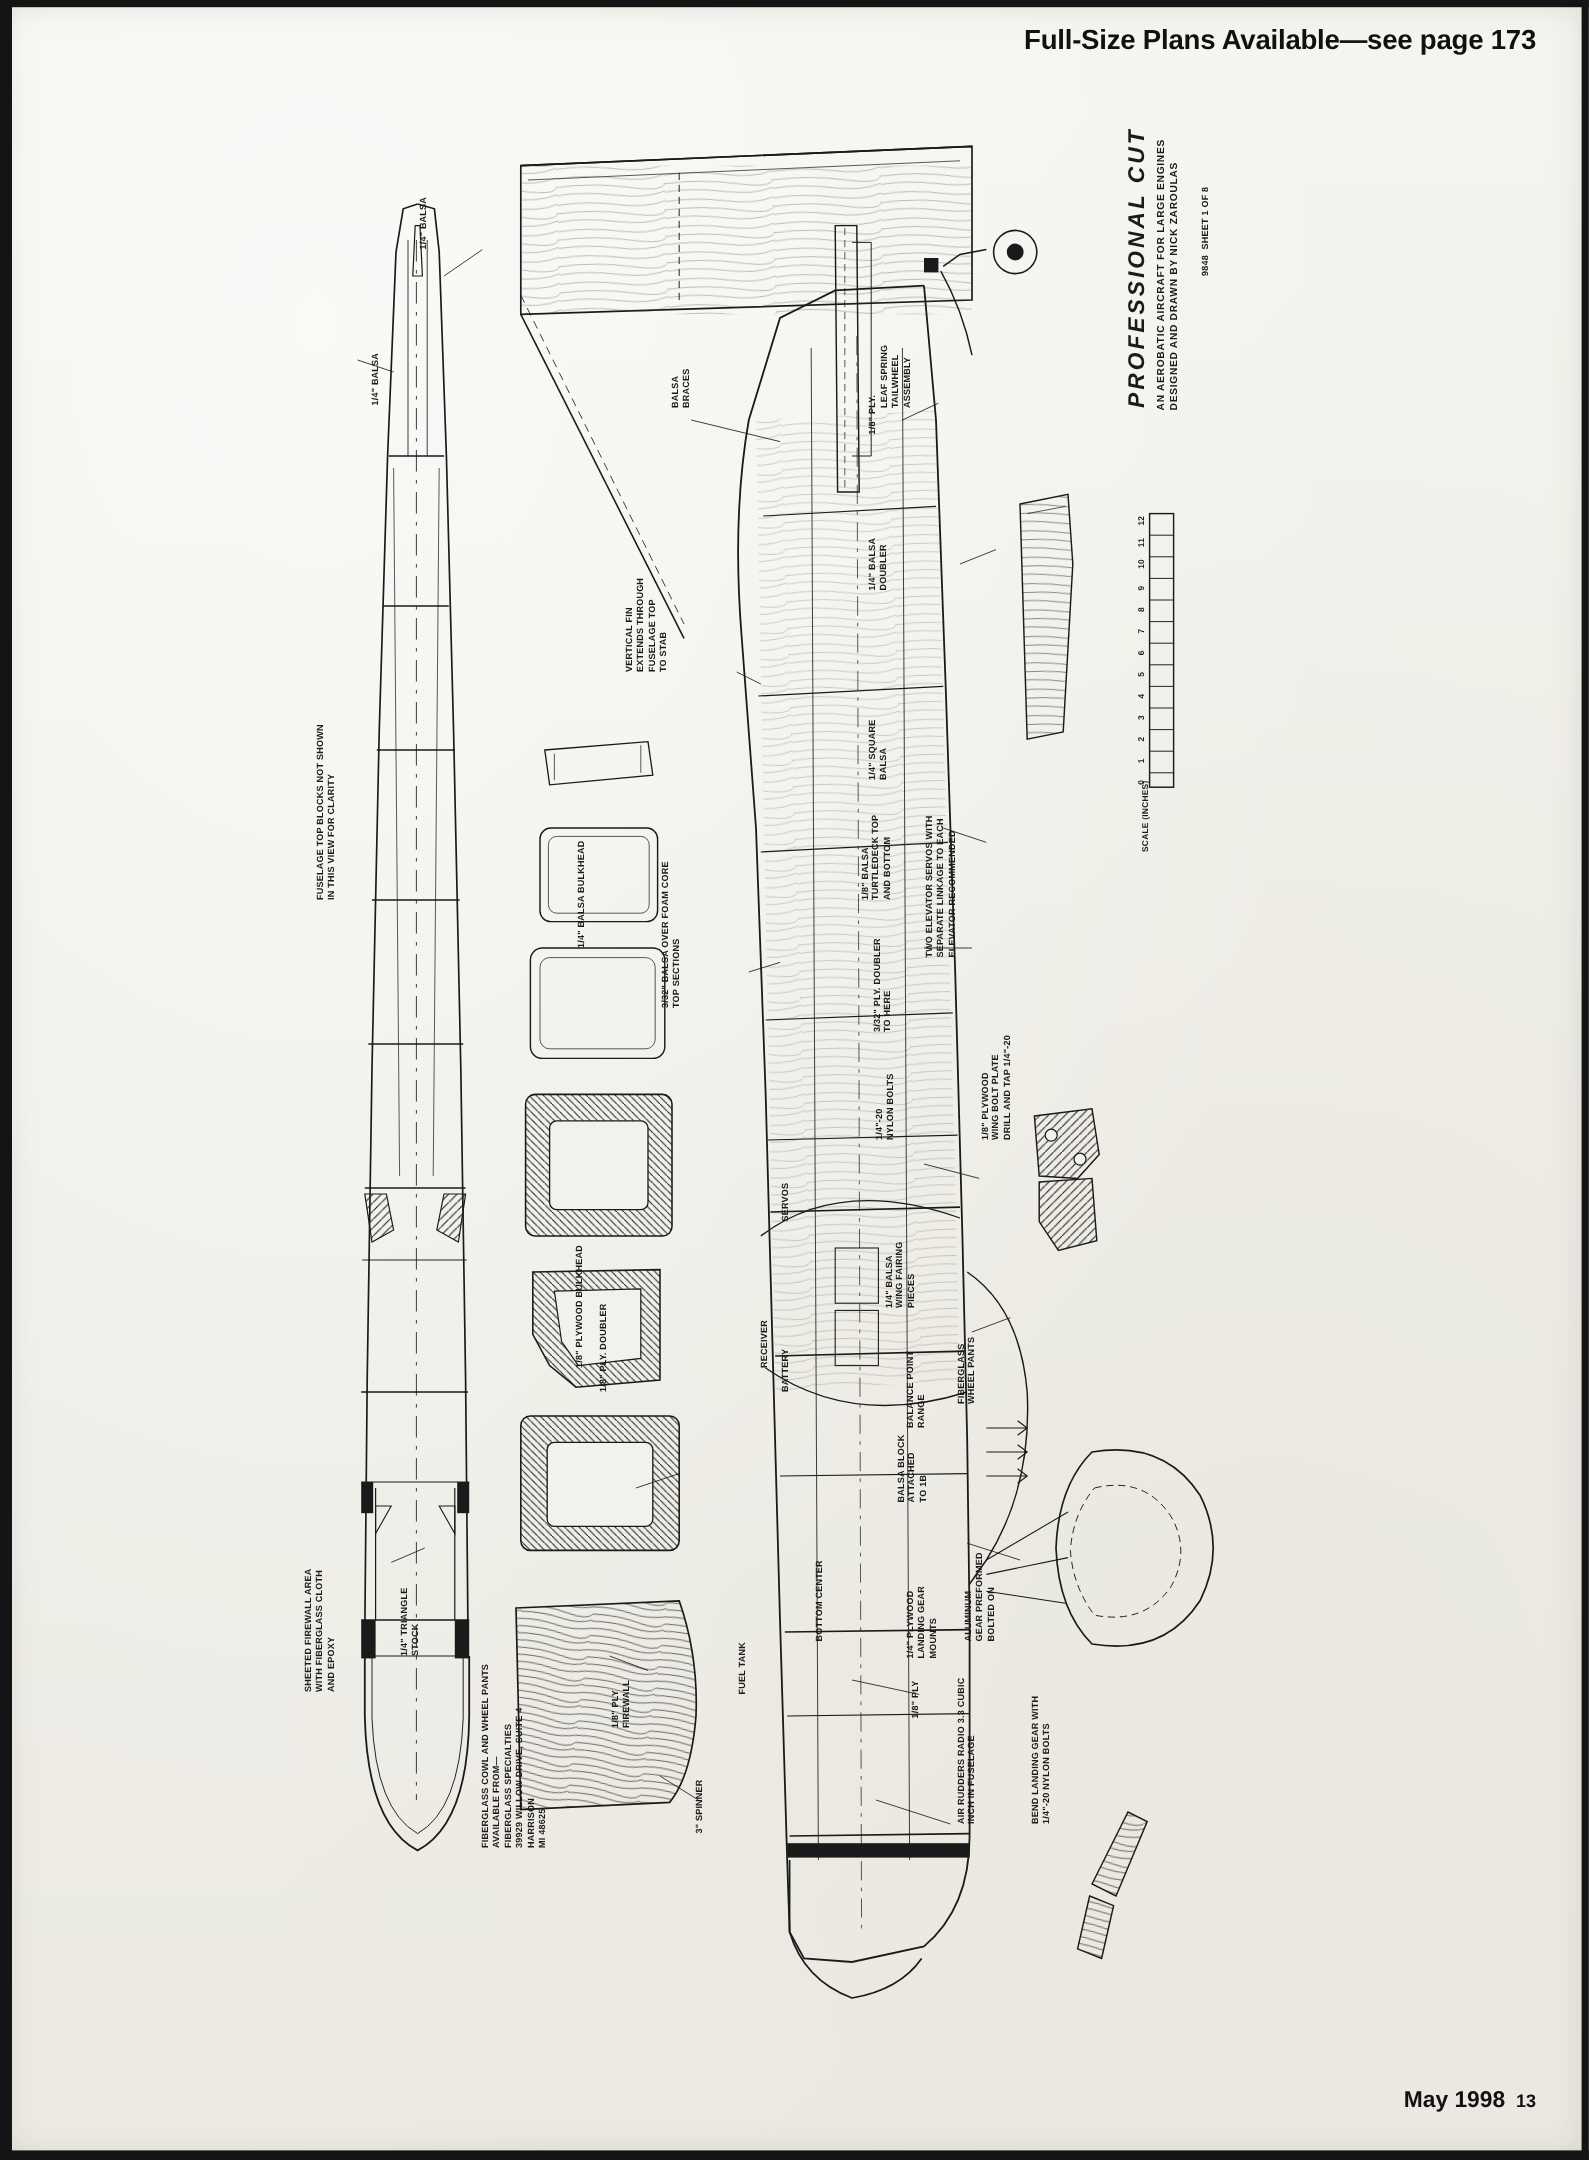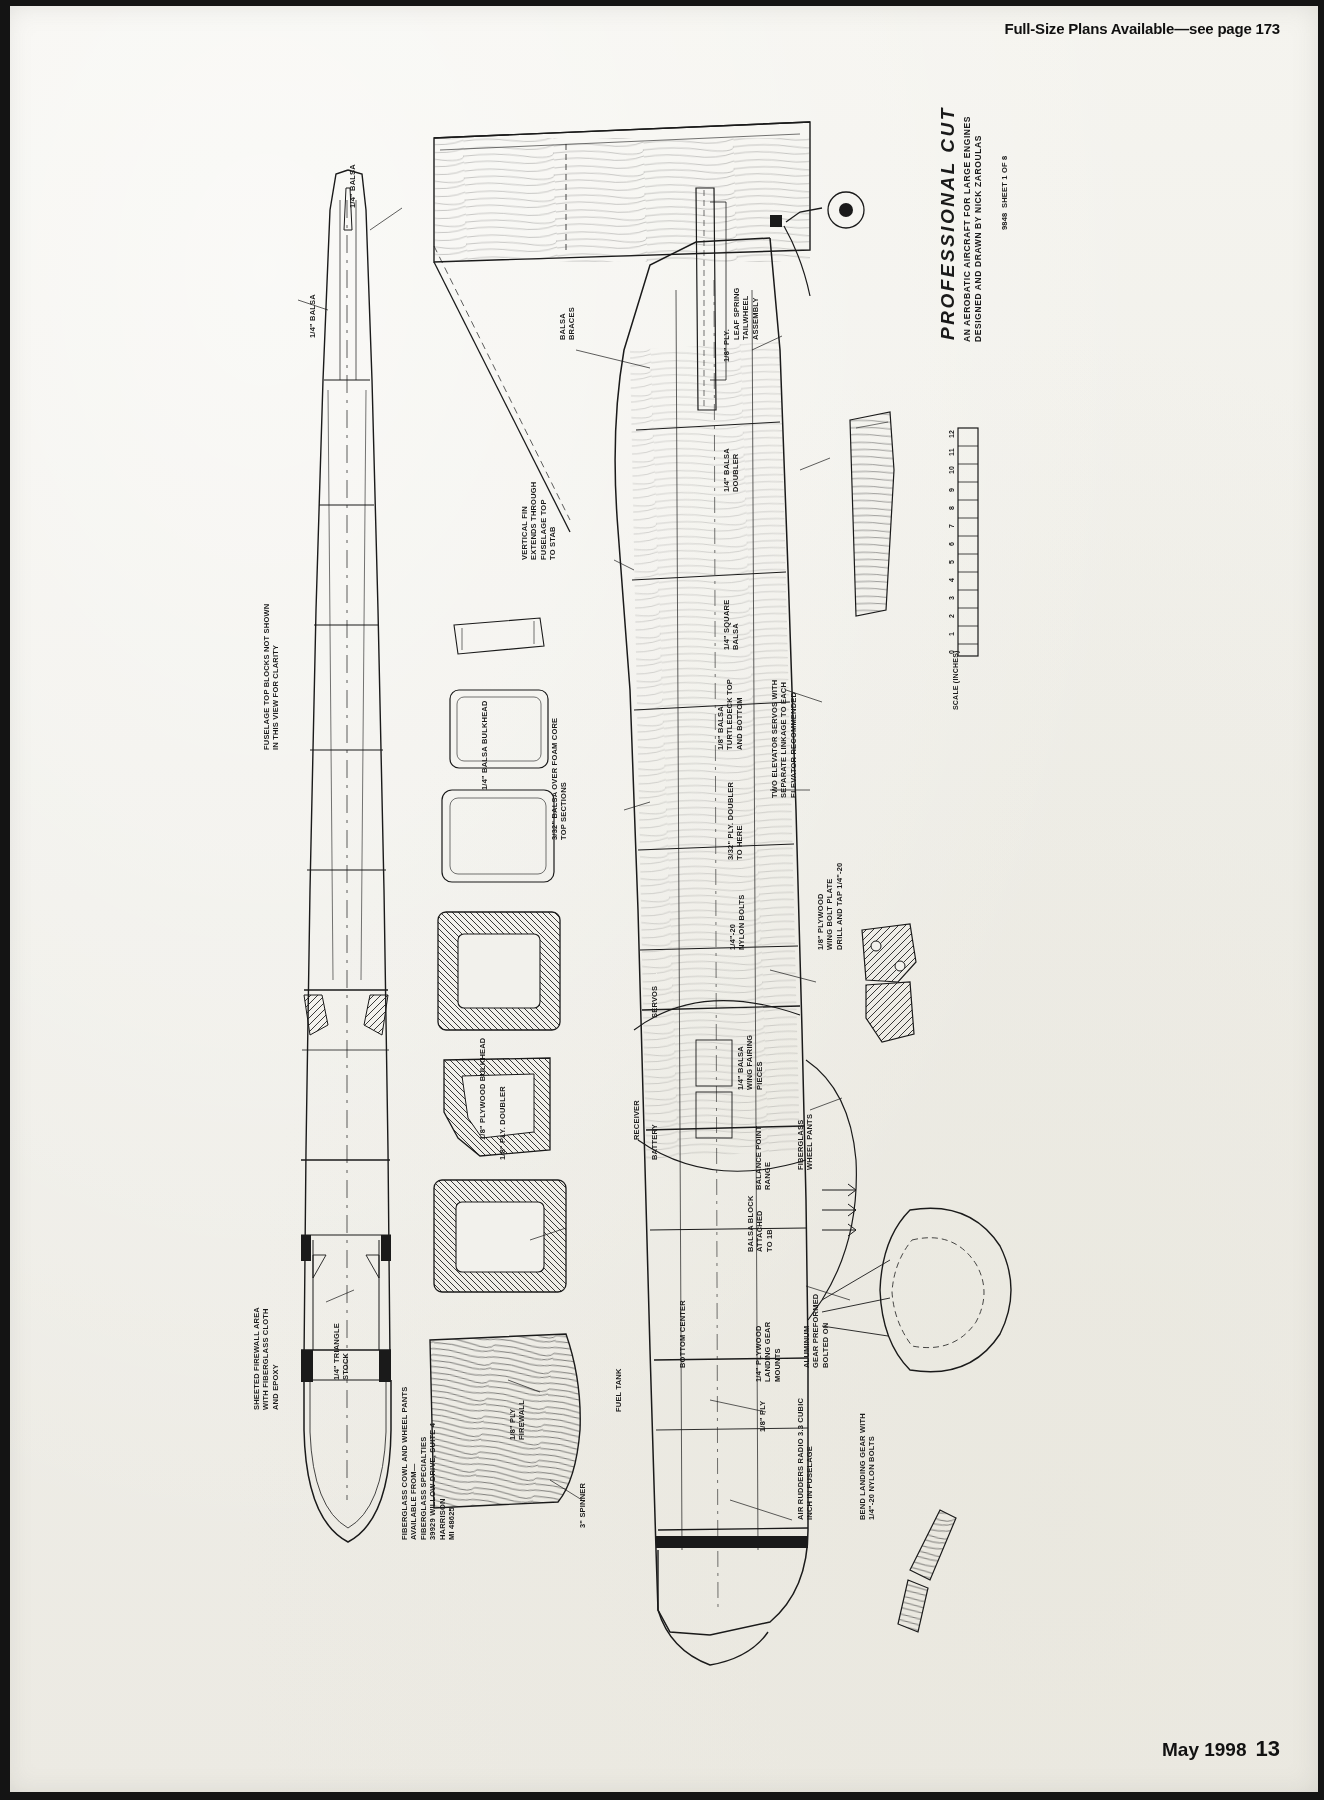--- a/index.html
+++ b/index.html
@@ -43,37 +43,37 @@
   }
   .scan-border-top { left:0; top:0; width:1324px; height:6px; }
   .scan-border-bottom { left:0; bottom:0; width:1324px; height:8px; }
   .scan-border-left { left:0; top:0; width:10px; height:1800px; }
   .scan-border-right { right:0; top:0; width:6px; height:1800px; }
 
   .header-line {
     position: absolute;
     right: 44px;
     top: 20px;
-    font-size: 15px;
+    font-size: 23px;
     font-weight: bold;
     color: #111;
     letter-spacing: -0.2px;
     font-family: "Liberation Sans", sans-serif;
   }
   .footer-line {
     position: absolute;
     right: 44px;
     bottom: 38px;
     font-size: 19px;
     font-weight: bold;
     color: #111;
   }
   .footer-line .pg {
     margin-left: 9px;
-    font-size: 22px;
+    font-size: 15px;
   }
 
   .plan-area {
     position: absolute;
     left: 10px;
     top: 50px;
     width: 1308px;
     height: 1680px;
   }
   svg.plan {

